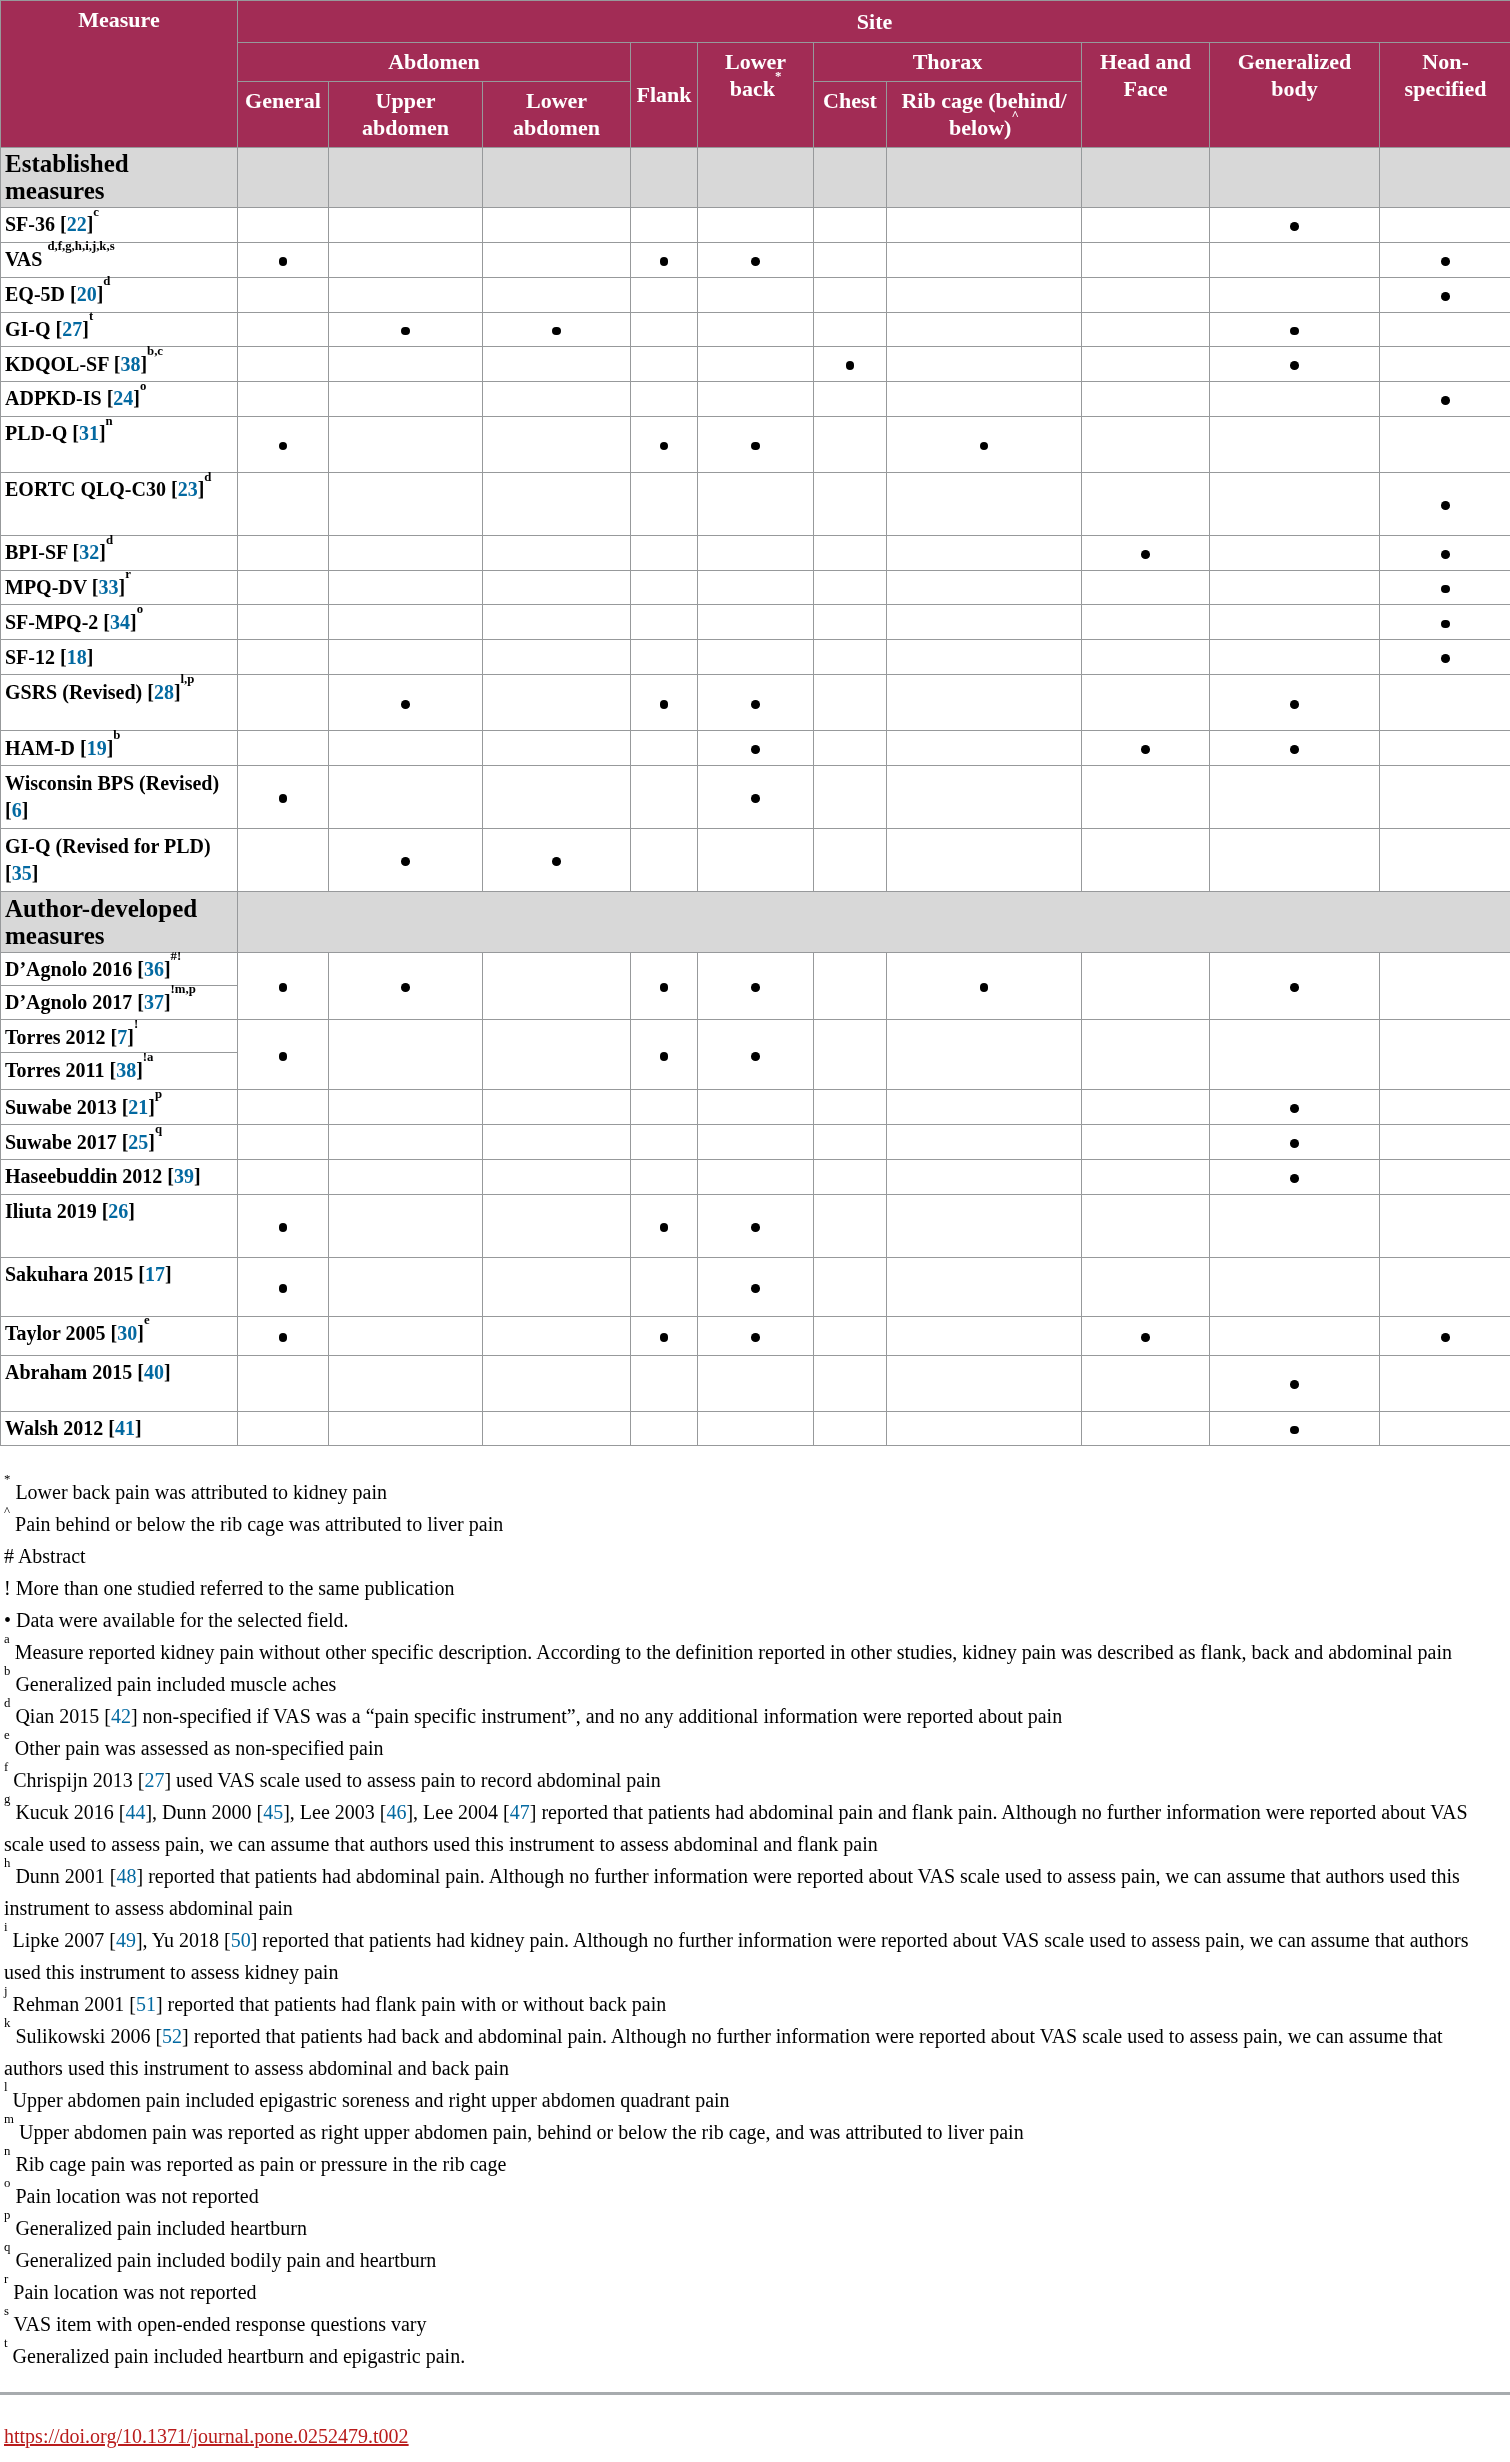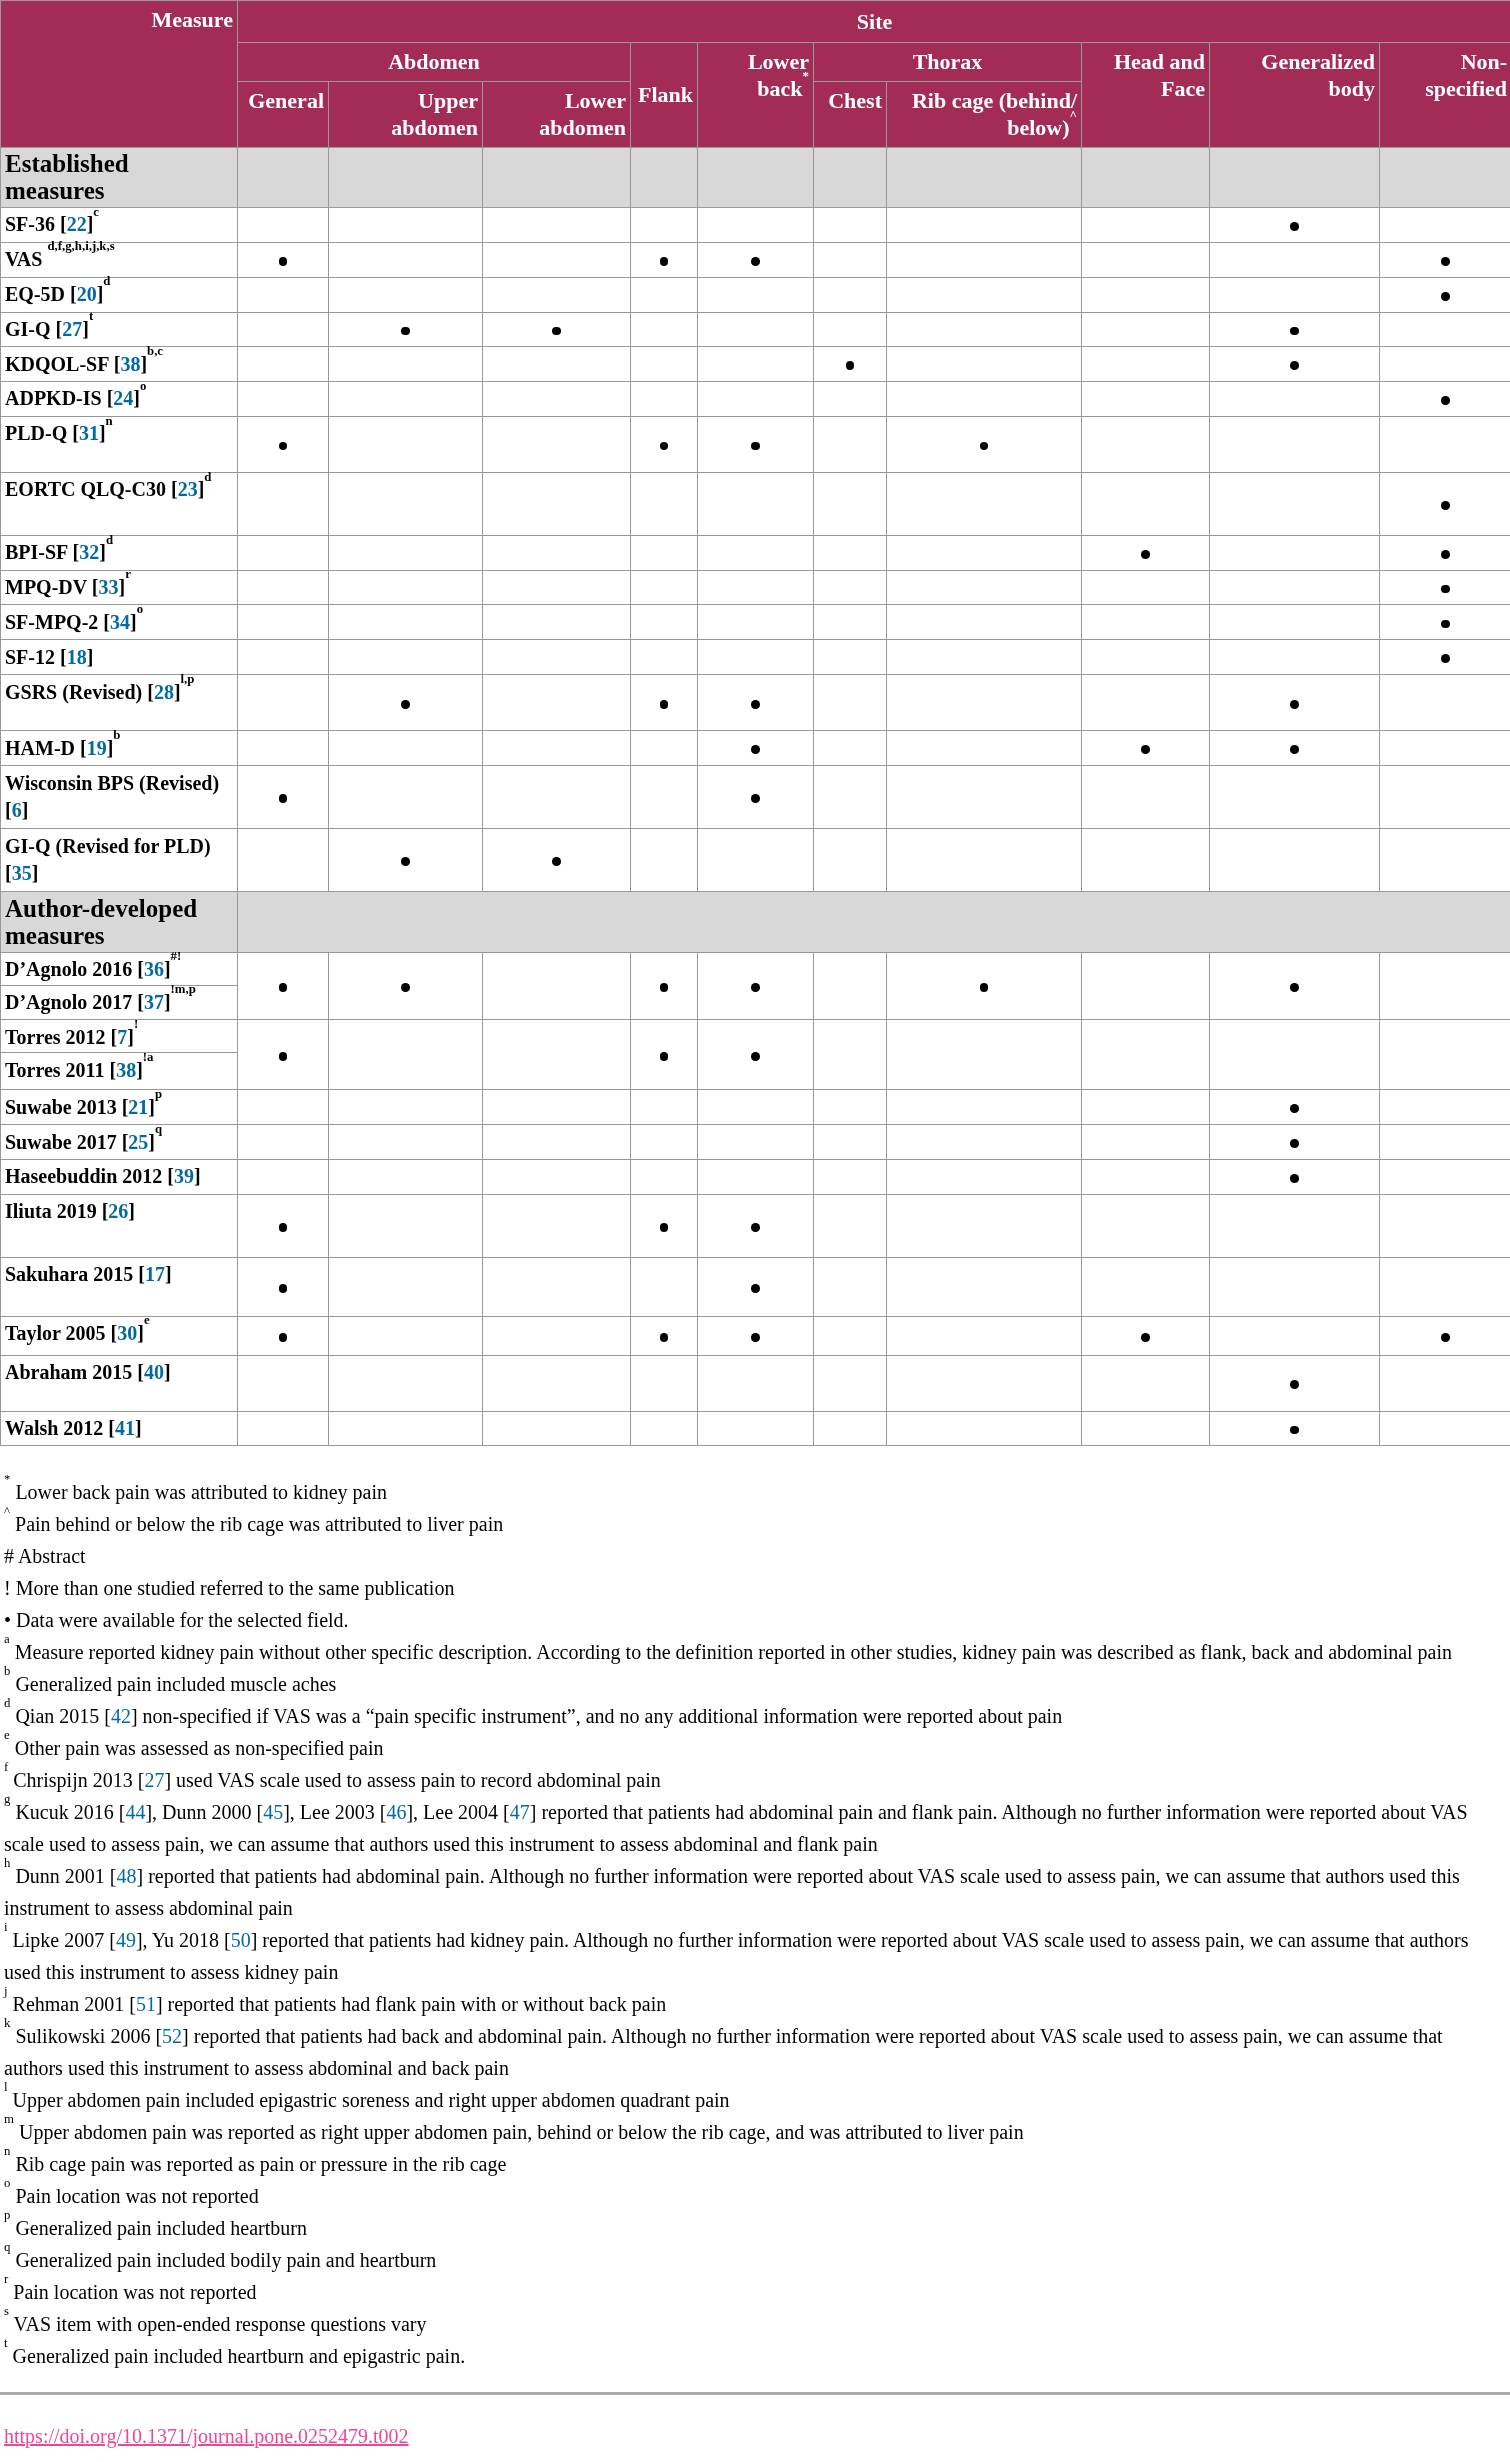--- a/index.html
+++ b/index.html
@@ -8,21 +8,21 @@
   table { border-collapse:collapse; width:1511px; table-layout:fixed; }
   th,td { border:1.3px solid #97999b; box-sizing:border-box; }
 
   
   .c-measure{width:237px}.c-general{width:91px}.c-upper{width:154px}.c-lower{width:148px}
   .c-flank{width:67px}.c-lback{width:116px}.c-chest{width:73px}.c-rib{width:195px}
   .c-hface{width:128px}.c-gbody{width:170px}.c-nspec{width:132px}
 
   thead th {
     background:#a22c55; color:#fff; font-weight:bold; font-size:22px;
-    text-align:right; vertical-align:top; padding:5.4px 4px; line-height:27px;
+    text-align:center; vertical-align:top; padding:5.4px 4px; line-height:27px;
   }
   thead tr:nth-child(1){height:42px}
   thead tr:nth-child(2){height:31px}
   thead tr:nth-child(3){height:58px}
   th.center { text-align:center; vertical-align:middle; }
   th.vmid { vertical-align:middle; }
 
   sup { font-size:12.8px; font-weight:bold; position:relative; top:-8px; line-height:0; }
 
   td.measure { font-weight:bold; font-size:20px; line-height:27px; padding:3.4px 2.7px 3.4px 4px; vertical-align:top; background:#fff; }
@@ -38,21 +38,21 @@
 
   .dot { display:inline-block; width:8.7px; height:8.7px; background:#000; border-radius:50%; vertical-align:middle; }
 
   .footnotes { padding:29.5px 9.4px 0 4px; font-size:20px; line-height:32px; }
   .fn { }
   .fms { font-size:12.8px; font-weight:normal; position:relative; top:-8px; line-height:0; }
   .fm { }
 
   .rule { height:3.4px; background:#a7abae; margin-top:20px; }
   .doi { padding:29.5px 0 6.7px 4px; font-size:20px; }
-  .doi a { color:#ec4899; text-decoration:underline; cursor:pointer; }
+  .doi a { color:#b91c1c; text-decoration:underline; cursor:pointer; }
 </style>
 </head>
 <body>
 
 <table>
   <colgroup>
     <col class="c-measure">
       <col class="c-general">
       <col class="c-upper">
       <col class="c-lower">

